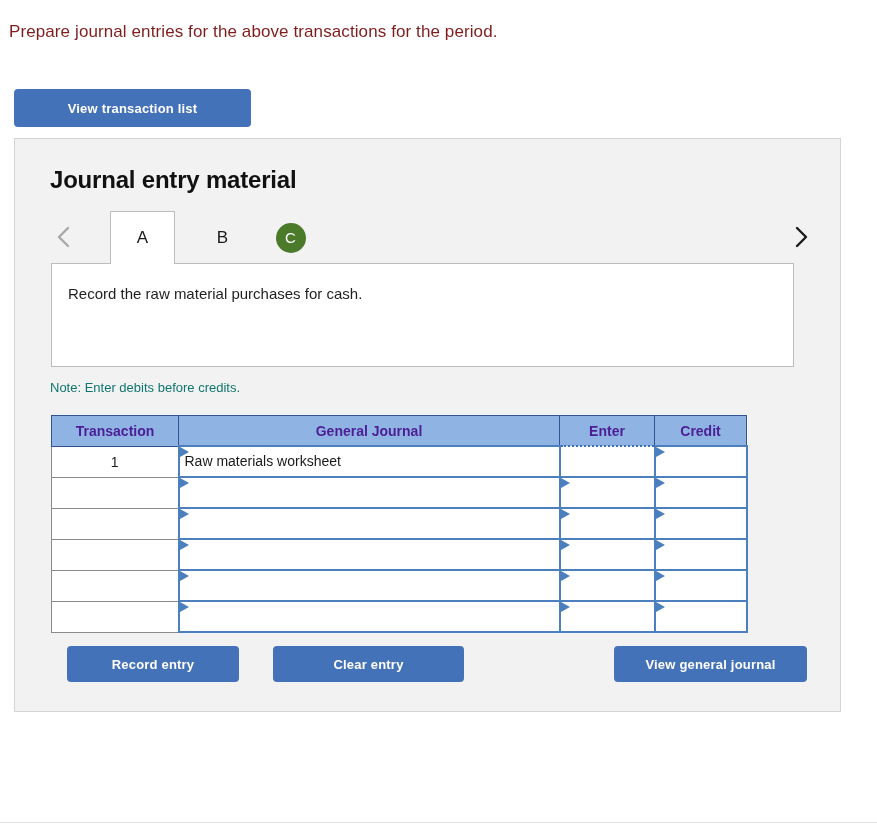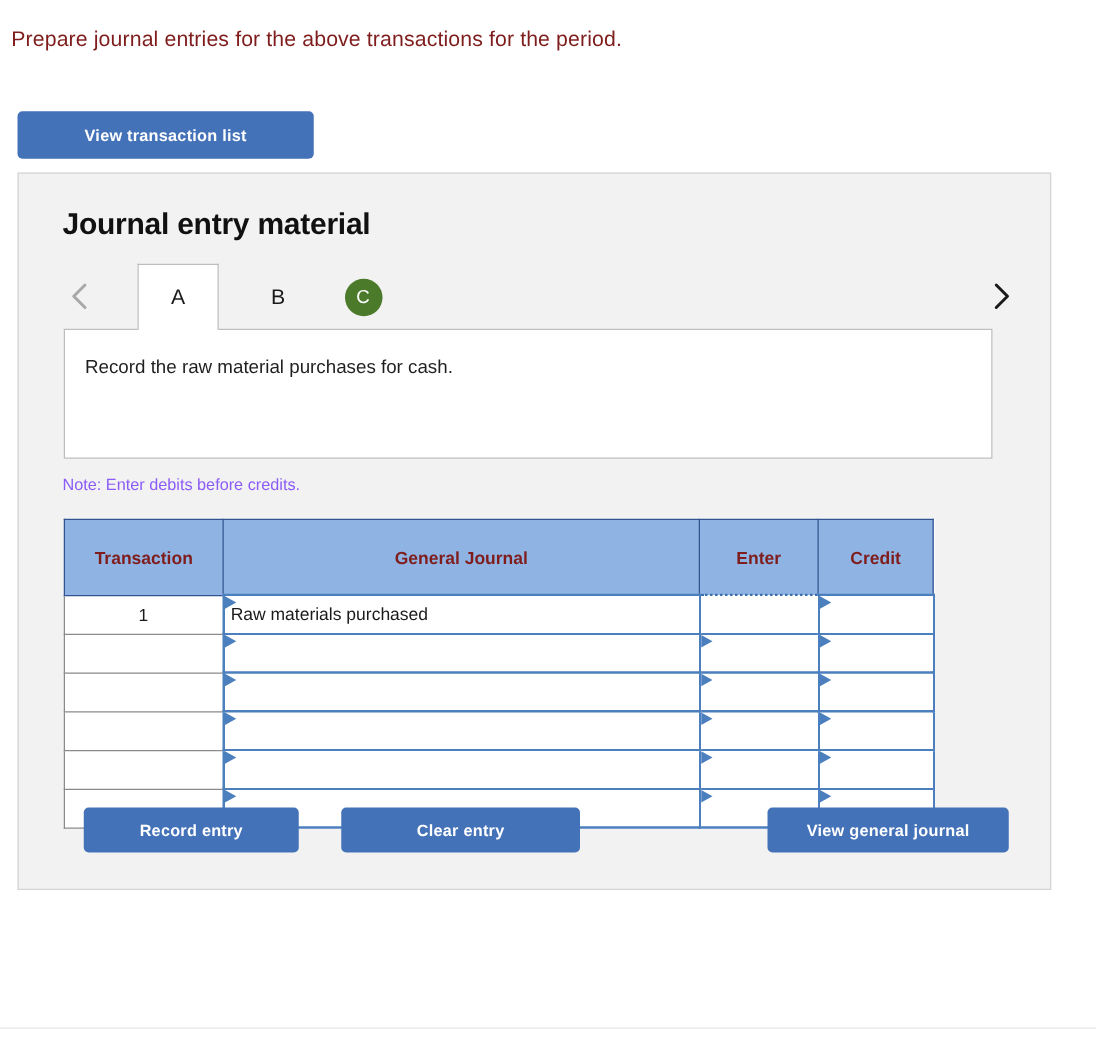--- a/index.html
+++ b/index.html
@@ -152,41 +152,41 @@
     font-size: 15px;
     color: #1f1f1f;
   }
 
   
   .note {
     position: absolute;
     left: 35px;
     top: 241px;
     font-size: 13px;
-    color: #8b5cf6;
+    color: #0f766e;
     font-weight: normal;
   }
 
   
   .jtable {
     position: absolute;
     left: 36px;
     top: 276px;
     border-collapse: collapse;
     table-layout: fixed;
     background: #ffffff;
   }
   .jtable th {
     background: #8FB4E3;
     border: 1px solid #31538F;
     font-size: 14px;
     font-weight: bold;
-    color: #7f1d1d;
+    color: #4c1d95;
     height: 29px;
-    padding: 15px;
+    padding: 0;
     text-align: center;
   }
   .jtable td {
     padding: 0;
     height: 29px;
     background: #ffffff;
   }
   .col-txn   { width: 127px; }
   .col-gj    { width: 381px; }
   .col-deb   { width: 95px;  }
@@ -330,21 +330,21 @@
         <th>General Journal</th>
         <th>Enter</th>
         <th>Credit</th>
       </tr>
     </thead>
     <tbody>
       <tr>
         <td class="cell-txn">1</td>
         <td class="cell-edit">
           <span class="tri"></span>
-          <span class="cell-text">Raw materials purchased</span>
+          <span class="cell-text">Raw materials worksheet</span>
         </td>
         <td class="cell-edit cell-focus">
 
           <span class="cell-text"></span>
         </td>
         <td class="cell-edit">
           <span class="tri"></span>
           <span class="cell-text"></span>
         </td>
       </tr>

